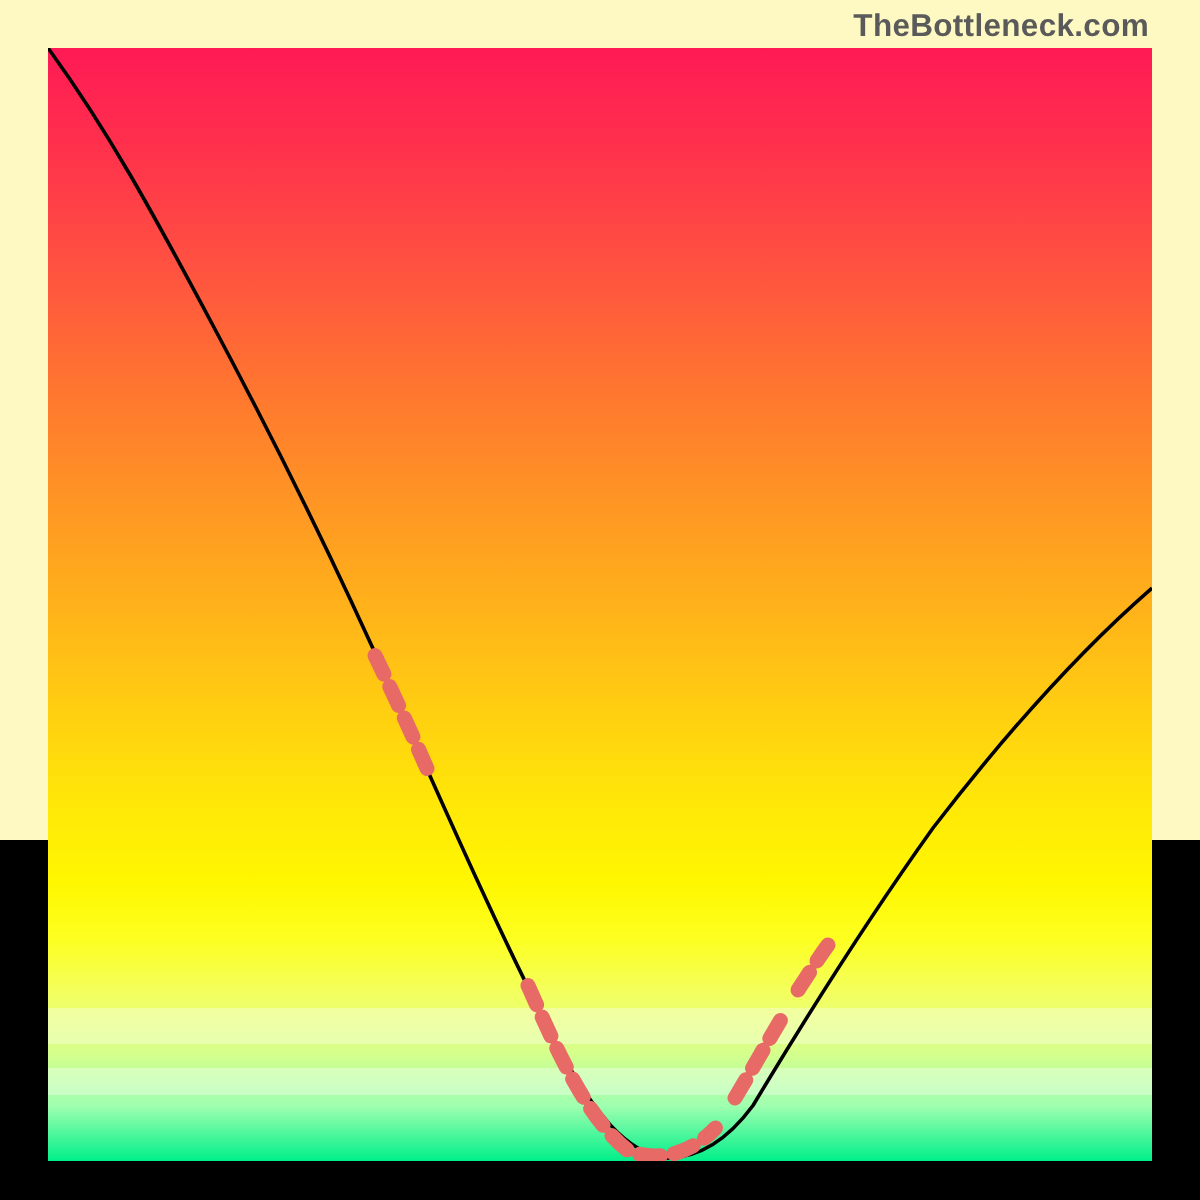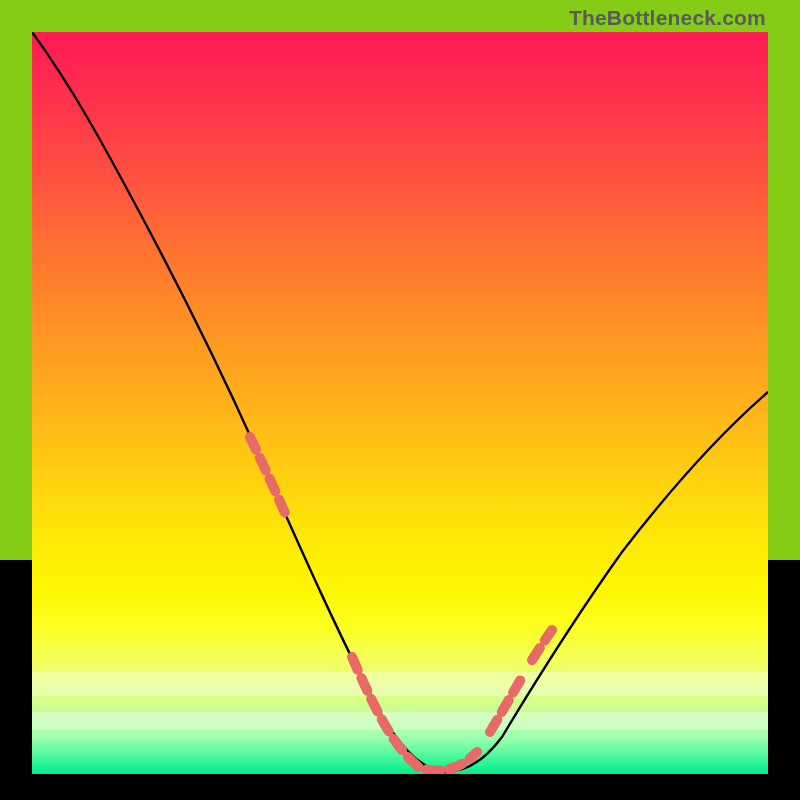--- a/index.html
+++ b/index.html
@@ -10,21 +10,21 @@
     background: #000;
     overflow: hidden;
     font-family: Arial, Helvetica, sans-serif;
   }
   .frame {
     position: absolute;
     left: 0;
     top: 0;
     width: 800px;
     height: 560px;
-    background: #84cc16;
+    background: #fef9c3;
     text-align: right;
   }
   .plot {
     position: absolute;
     left: 32px;
     top: 32px;
     width: 736px;
     height: 742px;
     overflow: hidden;
   }

